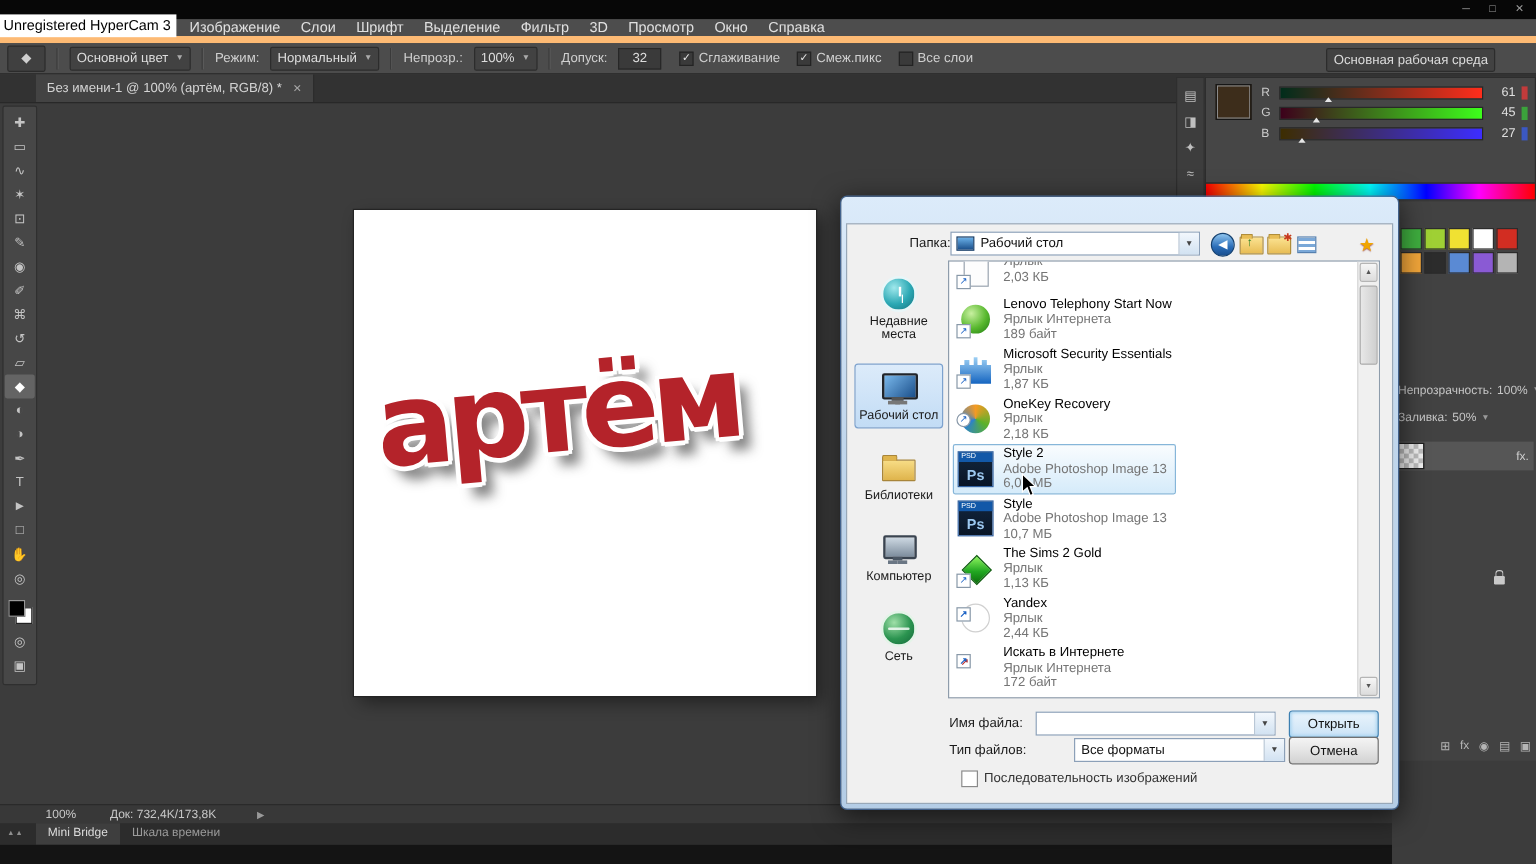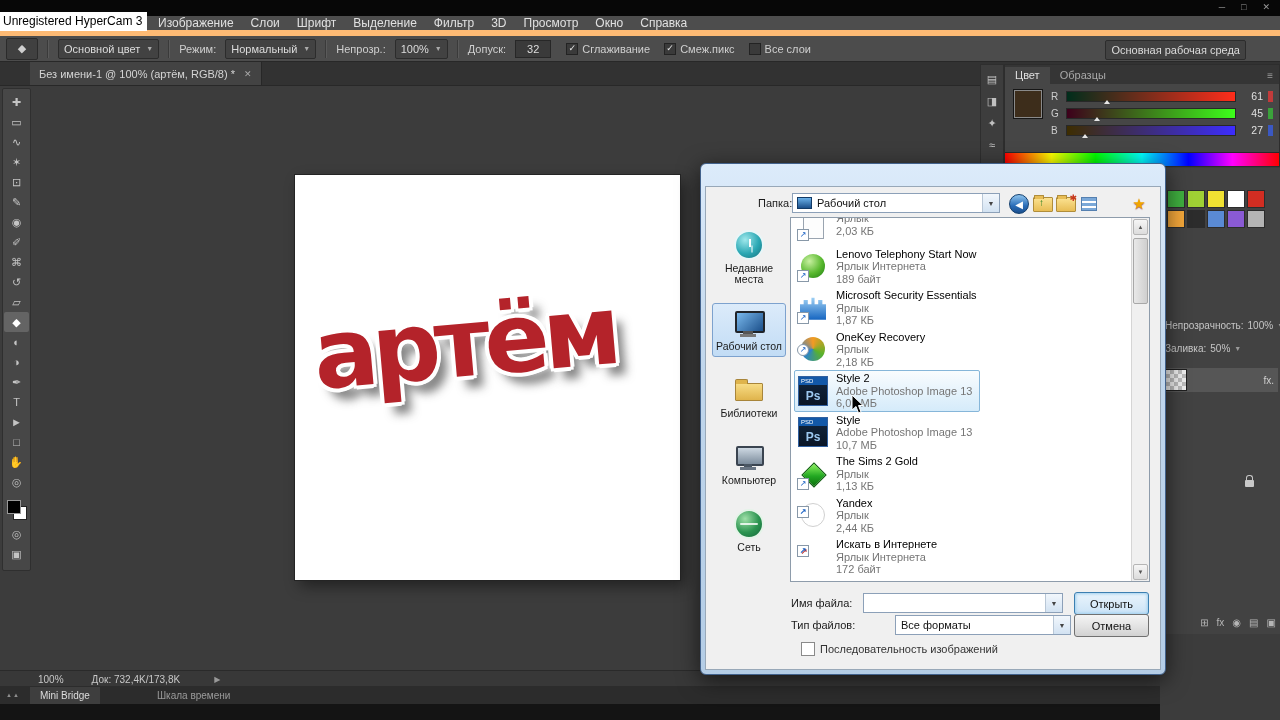--- a/index.html
+++ b/index.html
@@ -291,25 +291,20 @@
   </div>
 
   <div class="dock-strip" id="dock-icons">
       <span class="dock-ic">▤</span>
       <span class="dock-ic">◨</span>
       <span class="dock-ic">✦</span>
       <span class="dock-ic">≈</span>
     </div>
 
   <div class="color-panel">
-    <div class="cp-head">
-      <div class="cp-tab active">Цвет</div>
-      <div class="cp-tab">Образцы</div>
-      <div class="cp-menu">≡</div>
-    </div>
     <div class="cp-body">
       <div class="cp-swatch" id="cp-swatch" style="background: rgb(61, 45, 27);"></div>
       <div class="ch-col" id="channels">
           <div class="ch-row">
             <span class="ch-label">R</span>
             <div class="ch-track" style="background: linear-gradient(to right, rgb(0, 45, 27), rgb(255, 45, 27));">
               <span class="ch-marker" style="left: calc(23.9216% - 3px);"></span>
             </div>
             <span class="ch-value">61</span>
             <span class="ch-chip" style="background: rgb(194, 59, 59);"></span>
@@ -372,21 +367,21 @@
       </div>
   </div>
 
   <div class="statusbar">
     <span class="z">100%</span>
     <span class="d">Док: 732,4K/173,8K</span>
     <span class="fly">▶</span>
   </div>
   <div class="bottombar">
     <span class="chevrons">▲▲</span>
-    <div id="bottom-tabs" style="display:flex;height:100%;align-items:center;gap:47px;">
+    <div id="bottom-tabs" style="display:flex;height:100%;">
         <div class="btab active">Mini Bridge</div>
         <div class="btab">Шкала времени</div>
       </div>
   </div>
   <div class="blackstrip"></div>
 
   <div class="dialog">
     <div class="dlg-title">
       <div class="ps-mini">Ps</div>
       <span class="txt">Открыть</span>

